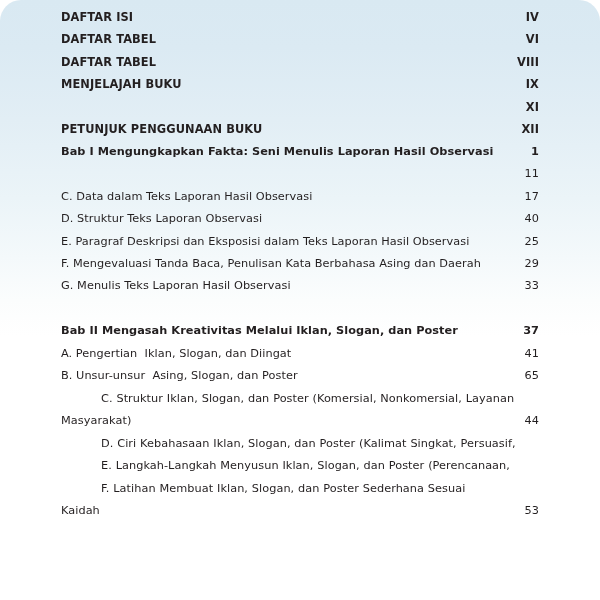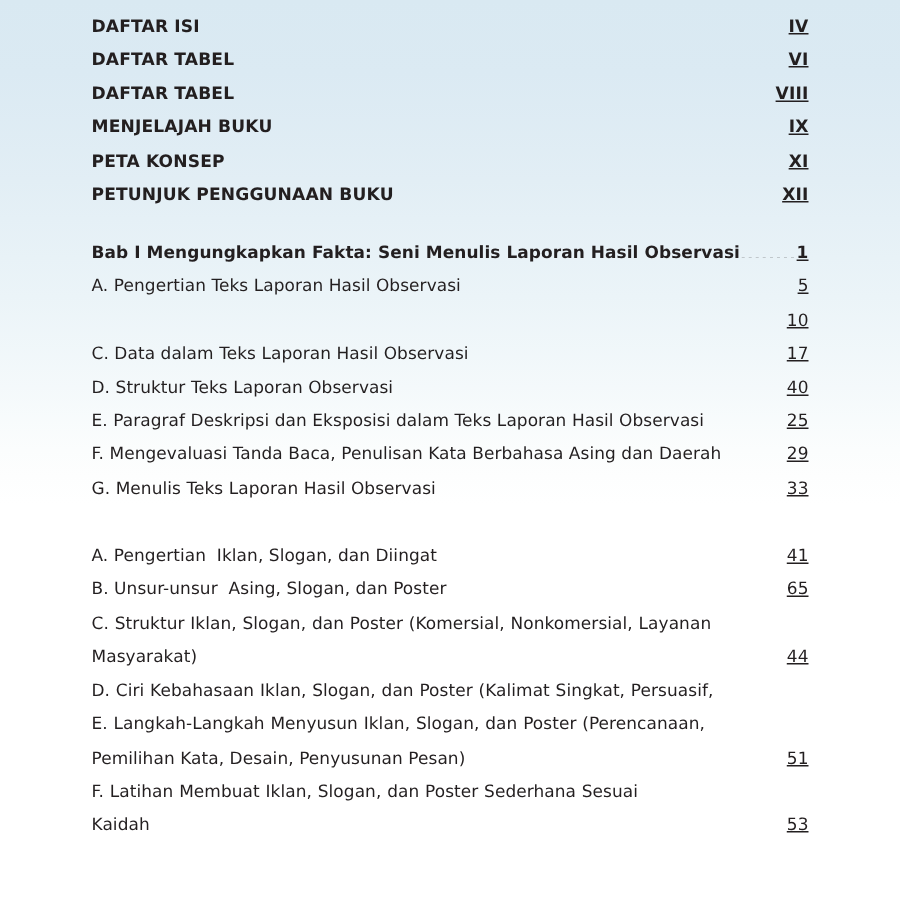--- a/index.html
+++ b/index.html
@@ -24,20 +24,21 @@
     background:
       linear-gradient(180deg,
         #d9e9f2 0%,
         #dbeaf3 8%,
         #e2eef5 20%,
         #ebf4f8 33%,
         #f4f9fb 43%,
         #fbfdfd 50%,
         #ffffff 56%,
         #ffffff 100%);
+    border-radius: 21px;
   }
 
   #toc {
     position: absolute;
     left: 61px;
     top: 6px;
     width: 478px;
   }
 
   .toc-line {
@@ -50,21 +51,20 @@
 
   .toc-line.front {
     font-weight: 700;
     font-size: 11.4px;
     letter-spacing: 0.1px;
   }
 
   .toc-line.chapter {
     font-weight: 700;
     font-size: 11.3px;
-    margin-top: 17px;
   }
 
   .toc-line.entry {
     font-weight: 400;
   }
 
   .toc-gap {
     height: 22.45px;
   }
 
@@ -90,27 +90,27 @@
     position: absolute;
     left: 0;
     top: 0;
     white-space: nowrap;
     letter-spacing: 0.4px;
   }
   .row .page {
     flex: 0 0 auto;
     white-space: pre;
     padding-left: 0px;
-    text-decoration: underline;
   }
 
   
   .wrapline {
     white-space: normal;
     word-spacing: 0.2px;
+    margin-left: 40px;
   }
 </style>
 </head>
 <body>
 
 <div id="page">
   <div id="toc">
       <div class="toc-line front">
         <div class="row">
           <span class="title">DAFTAR ISI</span>
@@ -134,50 +134,42 @@
       </div>
       <div class="toc-line front">
         <div class="row">
           <span class="title">MENJELAJAH BUKU</span>
           <span class="leader"></span>
           <span class="page">IX</span>
         </div>
       </div>
       <div class="toc-line front">
         <div class="row">
-          <span class="title">PETA KONSEP</span>
           <span class="leader"></span>
           <span class="page">XI</span>
         </div>
       </div>
       <div class="toc-line front">
         <div class="row">
           <span class="title">PETUNJUK PENGGUNAAN BUKU</span>
           <span class="leader"></span>
           <span class="page">XII</span>
         </div>
       </div>
       <div class="toc-line chapter">
         <div class="row">
           <span class="title">Bab I Mengungkapkan Fakta: Seni Menulis Laporan Hasil Observasi</span>
           <span class="leader"></span>
           <span class="page">1</span>
         </div>
       </div>
       <div class="toc-line entry">
         <div class="row">
-          <span class="title">A. Pengertian Teks Laporan Hasil Observasi</span>
-          <span class="leader"></span>
-          <span class="page">5</span>
-        </div>
-      </div>
-      <div class="toc-line entry">
-        <div class="row">
-          <span class="leader"></span>
-          <span class="page">10</span>
+          <span class="leader"></span>
+          <span class="page">11</span>
         </div>
       </div>
       <div class="toc-line entry">
         <div class="row">
           <span class="title">C. Data dalam Teks Laporan Hasil Observasi</span>
           <span class="leader"></span>
           <span class="page">17</span>
         </div>
       </div>
       <div class="toc-line entry">
@@ -202,20 +194,27 @@
         </div>
       </div>
       <div class="toc-line entry">
         <div class="row">
           <span class="title">G. Menulis Teks Laporan Hasil Observasi</span>
           <span class="leader"></span>
           <span class="page">33</span>
         </div>
       </div>
       <div class="toc-gap"></div>
+      <div class="toc-line chapter">
+        <div class="row">
+          <span class="title">Bab II Mengasah Kreativitas Melalui Iklan, Slogan, dan Poster</span>
+          <span class="leader"></span>
+          <span class="page">37</span>
+        </div>
+      </div>
       <div class="toc-line entry">
         <div class="row">
           <span class="title">A. Pengertian  Iklan, Slogan, dan Diingat</span>
           <span class="leader"></span>
           <span class="page">41</span>
         </div>
       </div>
       <div class="toc-line entry">
         <div class="row">
           <span class="title">B. Unsur-unsur  Asing, Slogan, dan Poster</span>
@@ -226,27 +225,20 @@
       <div class="toc-line entry wrapline">C. Struktur  Iklan, Slogan, dan Poster (Komersial, Nonkomersial, Layanan</div>
       <div class="toc-line entry">
         <div class="row">
           <span class="title">Masyarakat)</span>
           <span class="leader"></span>
           <span class="page">44</span>
         </div>
       </div>
       <div class="toc-line entry wrapline">D. Ciri Kebahasaan Iklan, Slogan, dan Poster (Kalimat Singkat, Persuasif,</div>
       <div class="toc-line entry wrapline">E. Langkah-Langkah Menyusun Iklan, Slogan, dan Poster (Perencanaan,</div>
-      <div class="toc-line entry">
-        <div class="row">
-          <span class="title">Pemilihan Kata, Desain, Penyusunan Pesan)</span>
-          <span class="leader"></span>
-          <span class="page">51</span>
-        </div>
-      </div>
       <div class="toc-line entry wrapline">F. Latihan Membuat  Iklan, Slogan, dan Poster  Sederhana Sesuai</div>
       <div class="toc-line entry">
         <div class="row">
           <span class="title">Kaidah</span>
           <span class="leader"></span>
           <span class="page">53</span>
         </div>
       </div>
     </div>
 </div>

